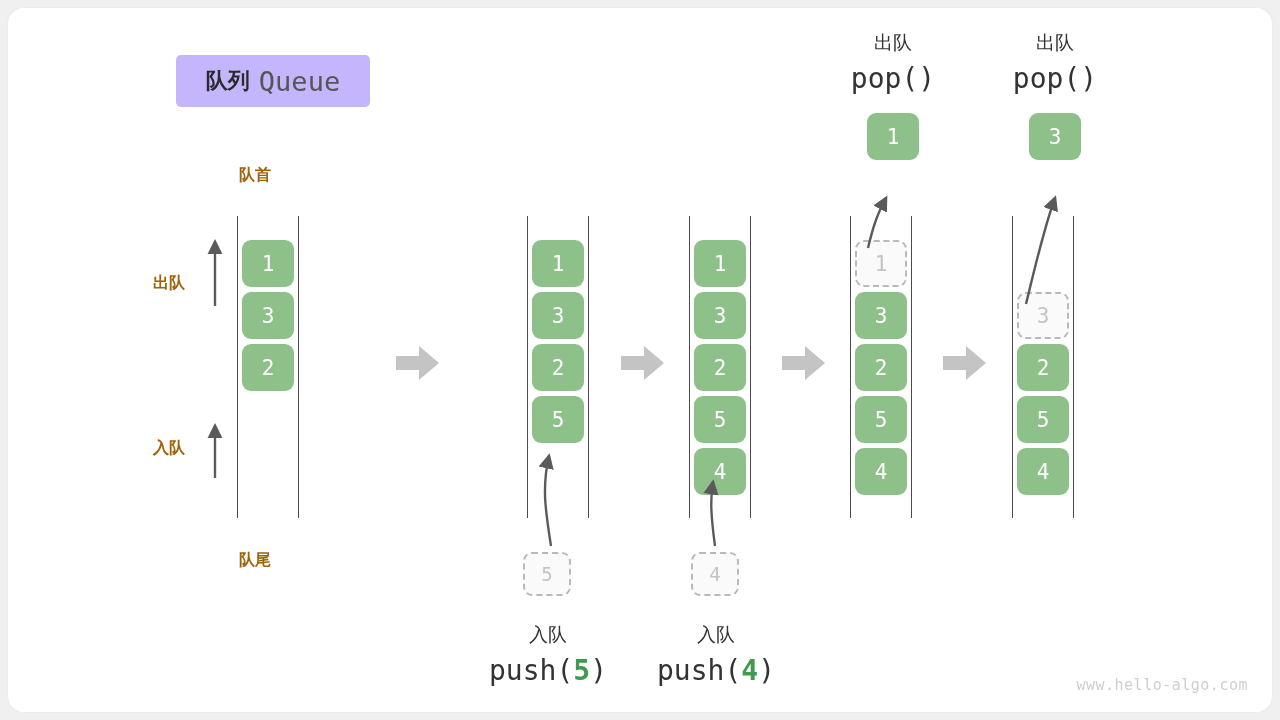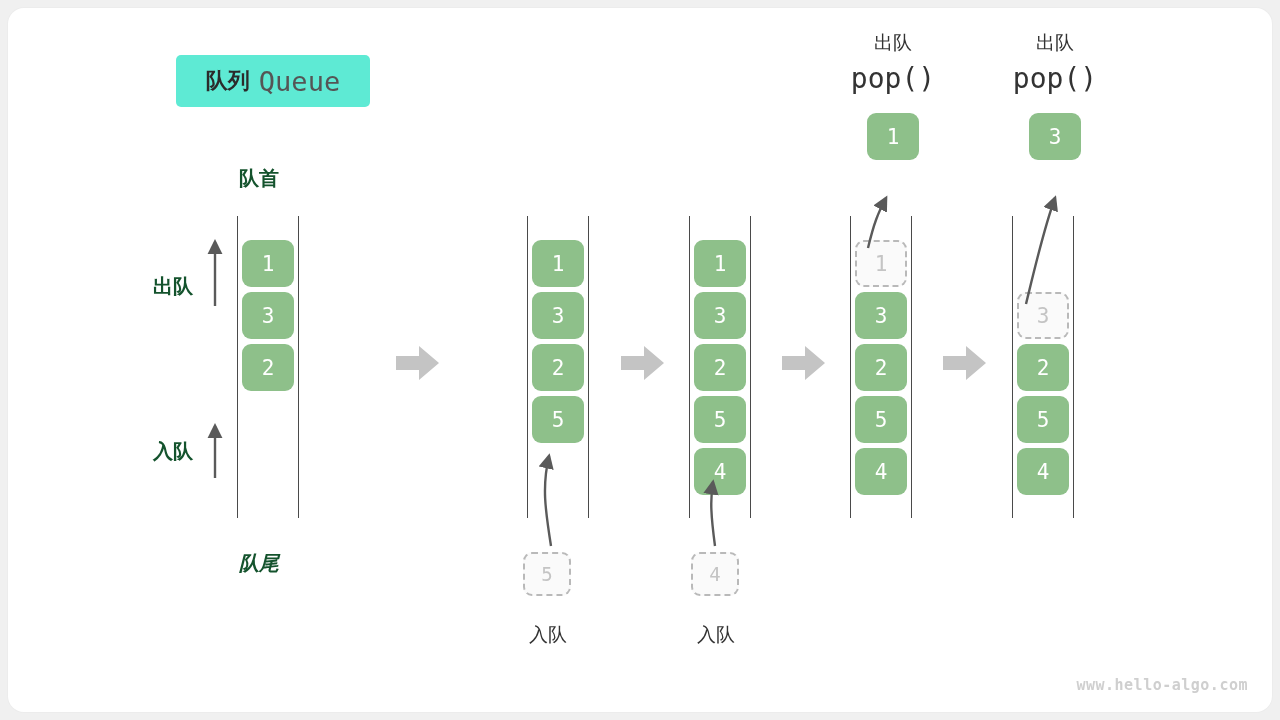--- a/index.html
+++ b/index.html
@@ -33,21 +33,21 @@
     overflow: hidden;
   }
 
   
   #title-badge {
     position: absolute;
     left: 168px;
     top: 47px;
     width: 194px;
     height: 52px;
-    background: #5eead4;
+    background: #c4b5fd;
     border-radius: 5px;
     display: flex;
     align-items: center;
     justify-content: center;
     gap: 9px;
     white-space: nowrap;
   }
   #title-badge .t-cn {
     font-family: "Liberation Sans", sans-serif;
     font-weight: bold;
@@ -58,22 +58,22 @@
     font-family: "DejaVu Sans Mono", monospace;
     font-size: 27px;
     color: #555555;
   }
 
   
   .cn-label {
     position: absolute;
     font-family: "Liberation Sans", sans-serif;
     font-weight: bold;
-    font-size: 20px;
-    color: #14532d;
+    font-size: 16px;
+    color: #a16207;
     white-space: nowrap;
   }
 
   
   .queue-col {
     position: absolute;
     top: 208px;
     width: 62px;
     height: 302px;
   }
@@ -178,36 +178,35 @@
 
   
   #watermark {
     position: absolute;
     right: 24px;
     bottom: 18px;
     font-family: "DejaVu Sans Mono", monospace;
     font-size: 15px;
     color: #cfcfcf;
     letter-spacing: 0.5px;
-    font-weight: bold;
   }
 </style>
 </head>
 <body>
 
 <div id="canvas">
   <div id="card">
 
     <div id="title-badge">
       <span class="t-cn">队列</span>
       <span class="t-en">Queue</span>
     </div>
 
     <div class="cn-label" style="left:231px; top:157px;">队首</div>
-    <div class="cn-label" style="left:231px; top:542px;font-style:italic;">队尾</div>
+    <div class="cn-label" style="left:231px; top:542px;">队尾</div>
 
     <div class="cn-label" style="left:145px; top:265px;">出队</div>
     <div class="cn-label" style="left:145px; top:430px;">入队</div>
 
     <div class="queue-col" style="left:229px;">
       <div class="rail left"></div>
       <div class="rail right"></div>
       <div class="cell solid" style="top:24px;">1</div>
       <div class="cell solid" style="top:76px;">3</div>
       <div class="cell solid" style="top:128px;">2</div>
@@ -217,34 +216,36 @@
       <div class="rail left"></div>
       <div class="rail right"></div>
       <div class="cell solid" style="top:24px;">1</div>
       <div class="cell solid" style="top:76px;">3</div>
       <div class="cell solid" style="top:128px;">2</div>
       <div class="cell solid" style="top:180px;">5</div>
     </div>
     <div class="src-ghost" style="left:515px; top:544px;">5</div>
     <div class="op-caption" style="left:445px; top:612px; width:190px;">
       <span class="op-cn">入队</span>
+      <span class="op-code"><span>push(</span><span class="op-arg">5</span><span>)</span></span>
     </div>
 
     <div class="queue-col" style="left:681px;">
       <div class="rail left"></div>
       <div class="rail right"></div>
       <div class="cell solid" style="top:24px;">1</div>
       <div class="cell solid" style="top:76px;">3</div>
       <div class="cell solid" style="top:128px;">2</div>
       <div class="cell solid" style="top:180px;">5</div>
       <div class="cell solid" style="top:232px;">4</div>
     </div>
     <div class="src-ghost" style="left:683px; top:544px;">4</div>
     <div class="op-caption" style="left:613px; top:612px; width:190px;">
       <span class="op-cn">入队</span>
+      <span class="op-code"><span>push(</span><span class="op-arg">4</span><span>)</span></span>
     </div>
 
     <div class="queue-col" style="left:842px;">
       <div class="rail left"></div>
       <div class="rail right"></div>
       <div class="cell ghost" style="top:24px;">1</div>
       <div class="cell solid" style="top:76px;">3</div>
       <div class="cell solid" style="top:128px;">2</div>
       <div class="cell solid" style="top:180px;">5</div>
       <div class="cell solid" style="top:232px;">4</div>

